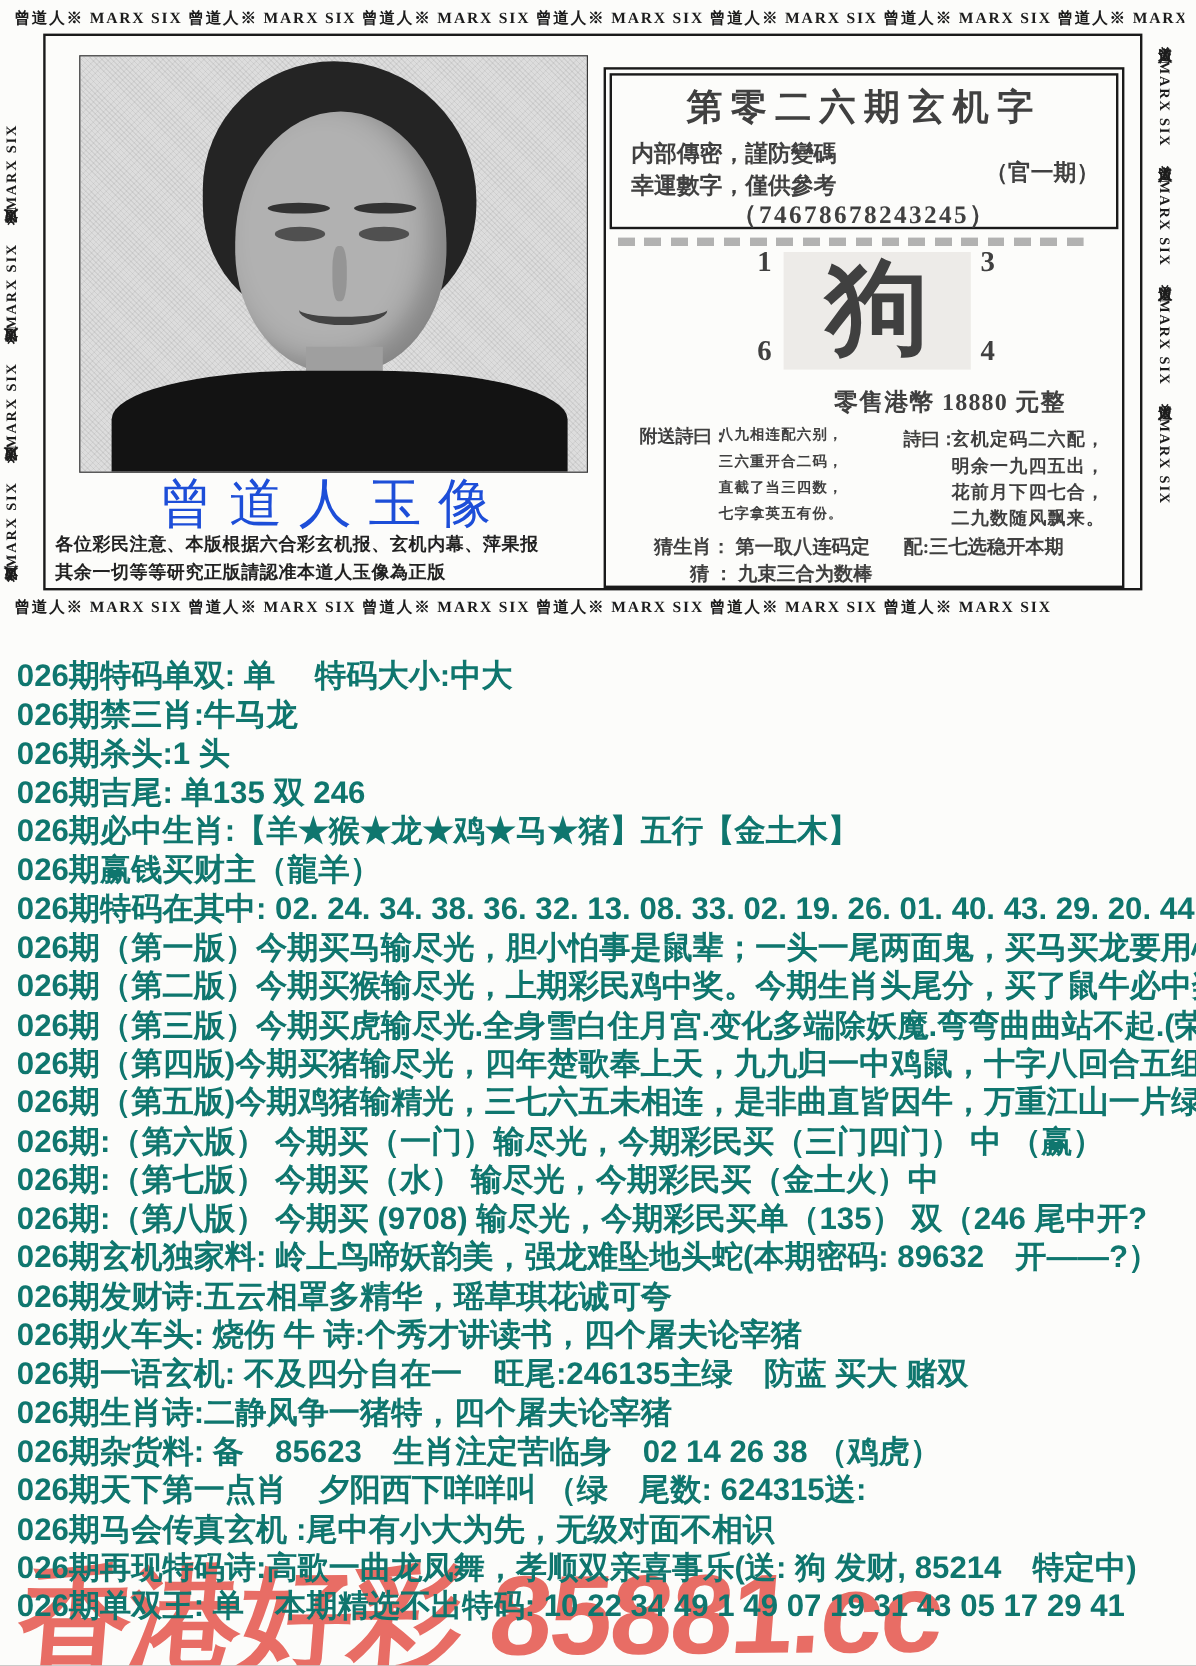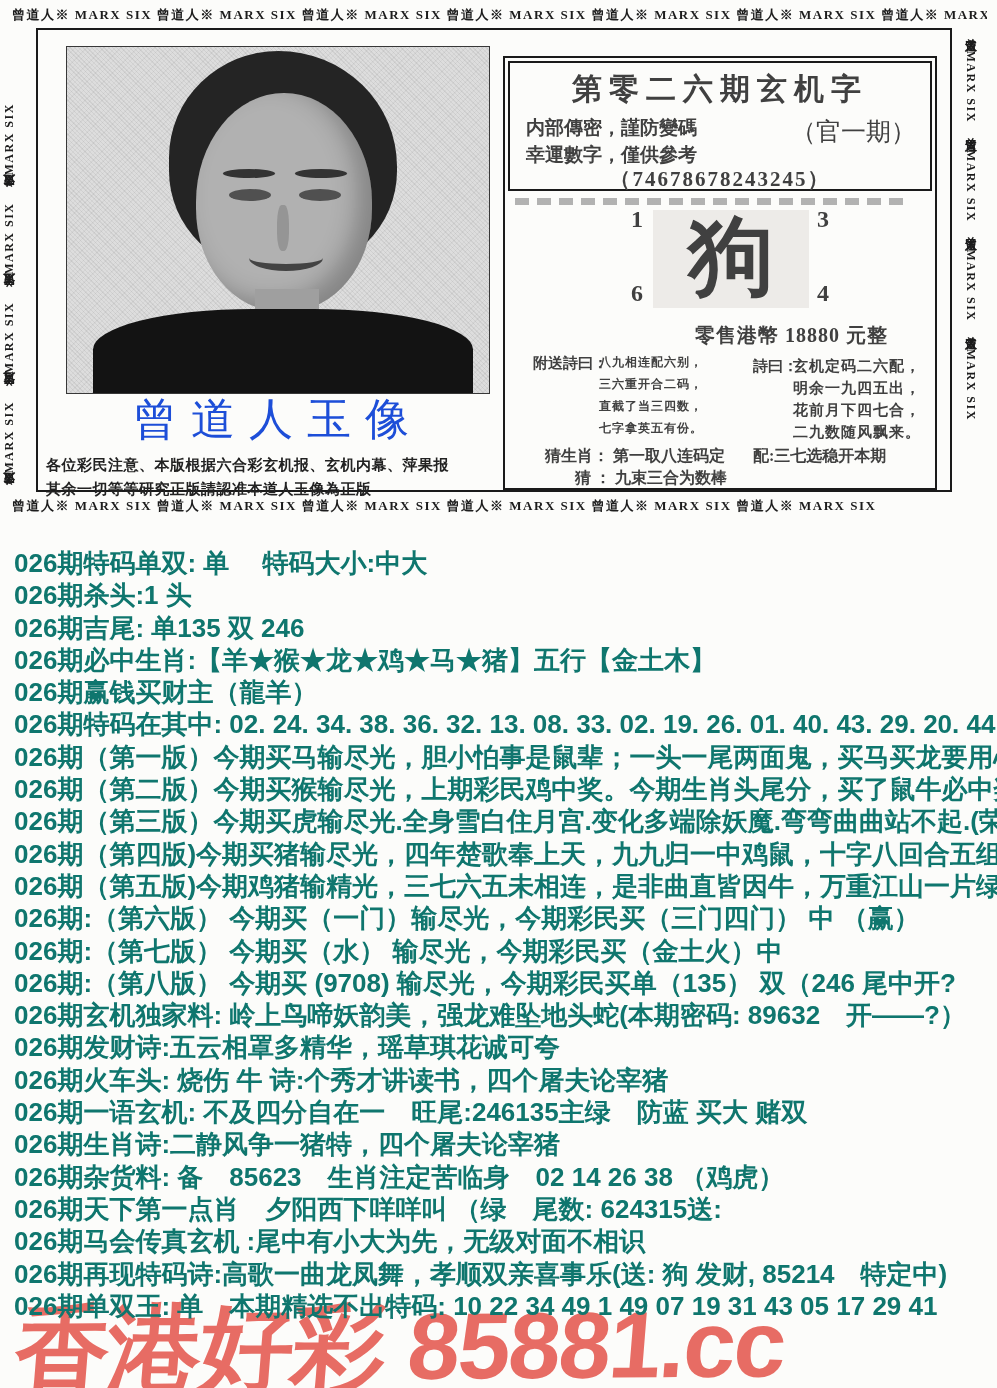--- a/index.html
+++ b/index.html
@@ -42,31 +42,31 @@
   .p-eye-l{position:absolute;left:162px;top:142px;width:42px;height:12px;background:#57504a;border-radius:50%;}
   .p-eye-r{position:absolute;left:232px;top:142px;width:42px;height:12px;background:#57504a;border-radius:50%;}
   .p-nose{position:absolute;left:210px;top:158px;width:12px;height:46px;background:#9b9388;border-radius:40%;}
   .p-smile{position:absolute;left:182px;top:198px;width:74px;height:26px;border-bottom:7px solid #4a443d;border-radius:0 0 50% 50%;}
   .p-neck{position:absolute;left:188px;top:242px;width:64px;height:40px;background:#a59d92;}
   .p-sweater{position:absolute;left:26px;top:262px;width:380px;height:96px;background:#171614;
     border-radius:42% 42% 0 0;}
   .photo-caption{position:absolute;left:28px;top:360px;width:424px;text-align:center;
     font-family:"Liberation Serif",serif;font-weight:normal;font-size:44px;letter-spacing:14px;color:#1d4ed8;}
   .photo-note{position:absolute;left:8px;width:462px;font-family:"Liberation Serif",serif;
-    font-weight:bold;font-size:15px;color:#222;letter-spacing:.5px;margin-top:12px;}
+    font-weight:bold;font-size:15px;color:#222;letter-spacing:.5px;}
   .photo-note.n1{top:414px;}
   .photo-note.n2{top:438px;}
   
   .mystery-box{position:absolute;left:465px;top:26px;width:434px;height:434px;
     border:2px solid #1a1a1a;font-family:"Liberation Serif",serif;color:#404040;}
   .mb-header{position:absolute;left:3px;top:3px;width:424px;height:130px;border:2px solid #1a1a1a;}
   .mb-title{position:absolute;left:0;top:6px;width:100%;text-align:center;
     font-size:30px;font-weight:bold;letter-spacing:7px;}
   .mb-line1{position:absolute;left:16px;top:52px;font-size:19px;font-weight:bold;}
-  .mb-guan{position:absolute;right:14px;top:52px;font-size:25px;font-weight:normal;}
+  .mb-guan{position:absolute;right:14px;top:68px;font-size:19px;font-weight:bold;}
   .mb-line2{position:absolute;left:16px;top:79px;font-size:19px;font-weight:bold;}
   .mb-phone{position:absolute;left:0;top:102px;width:100%;text-align:center;
     font-size:21px;font-weight:bold;letter-spacing:2px;}
   .mb-smudge{position:absolute;left:10px;top:140px;width:388px;height:7px;
     background:repeating-linear-gradient(90deg,#8a8a8a 0 14px,transparent 14px 22px);opacity:.65;}
   .zodiac-block{position:absolute;left:148px;top:152px;width:156px;height:98px;background:#edebe8;
     display:flex;align-items:center;justify-content:center;}
   .zodiac-char{font-size:86px;font-weight:bold;line-height:1;transform:translateY(-2px);}
   .zc-num{position:absolute;font-size:24px;font-weight:bold;}
   .zc-tl{left:126px;top:148px;}
@@ -153,20 +153,21 @@
       <div class="poem-r pr3">二九数随风飘来。</div>
 
       <div class="mb-guess-sx">猜生肖： 第一取八连码定</div>
       <div class="mb-pei">配:三七选稳开本期</div>
       <div class="mb-guess2">猜 ： 九束三合为数棒</div>
     </div>
   </div>
 
   <div class="body-lines">
     <div class="bline">026期特码单双: 单　 特码大小:中大</div>
+    <div class="bline">026期禁三肖:牛马龙</div>
     <div class="bline">026期杀头:1 头</div>
     <div class="bline">026期吉尾: 单135 双 246</div>
     <div class="bline">026期必中生肖:【羊★猴★龙★鸡★马★猪】五行【金土木】</div>
     <div class="bline">026期赢钱买财主（龍羊）</div>
     <div class="bline">026期特码在其中: 02. 24. 34. 38. 36. 32. 13. 08. 33. 02. 19. 26. 01. 40. 43. 29. 20. 44</div>
     <div class="bline">026期（第一版）今期买马输尽光，胆小怕事是鼠辈；一头一尾两面鬼，买马买龙要用心。（篡）</div>
     <div class="bline">026期（第二版）今期买猴输尽光，上期彩民鸡中奖。今期生肖头尾分，买了鼠牛必中奖。(紫)</div>
     <div class="bline">026期（第三版）今期买虎输尽光.全身雪白住月宫.变化多端除妖魔.弯弯曲曲站不起.(荣)</div>
     <div class="bline">026期（第四版)今期买猪输尽光，四年楚歌奉上天，九九归一中鸡鼠，十字八回合五组。（澧）</div>
     <div class="bline">026期（第五版)今期鸡猪输精光，三七六五未相连，是非曲直皆因牛，万重江山一片绿。</div>

